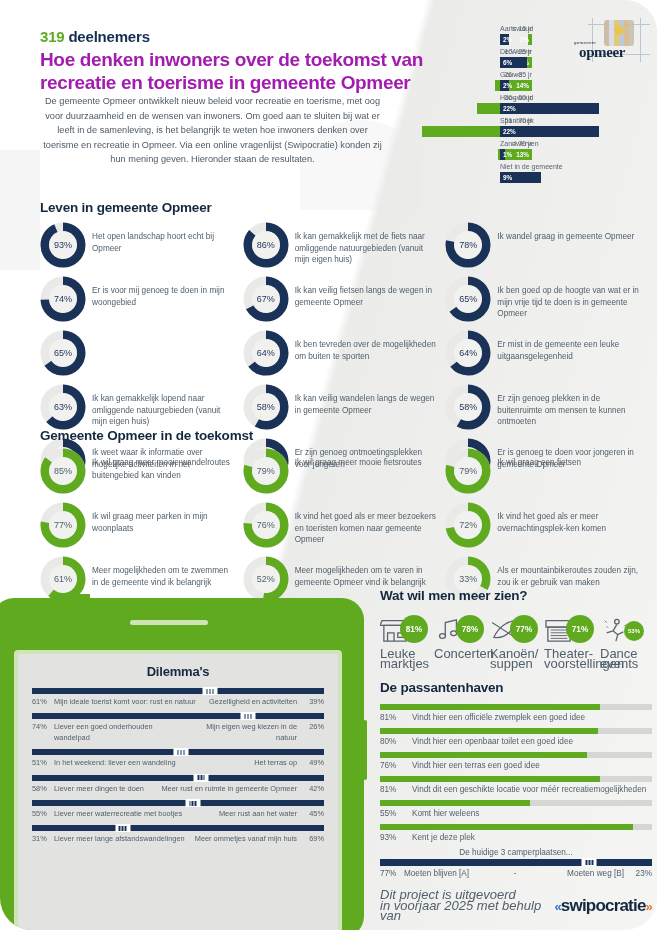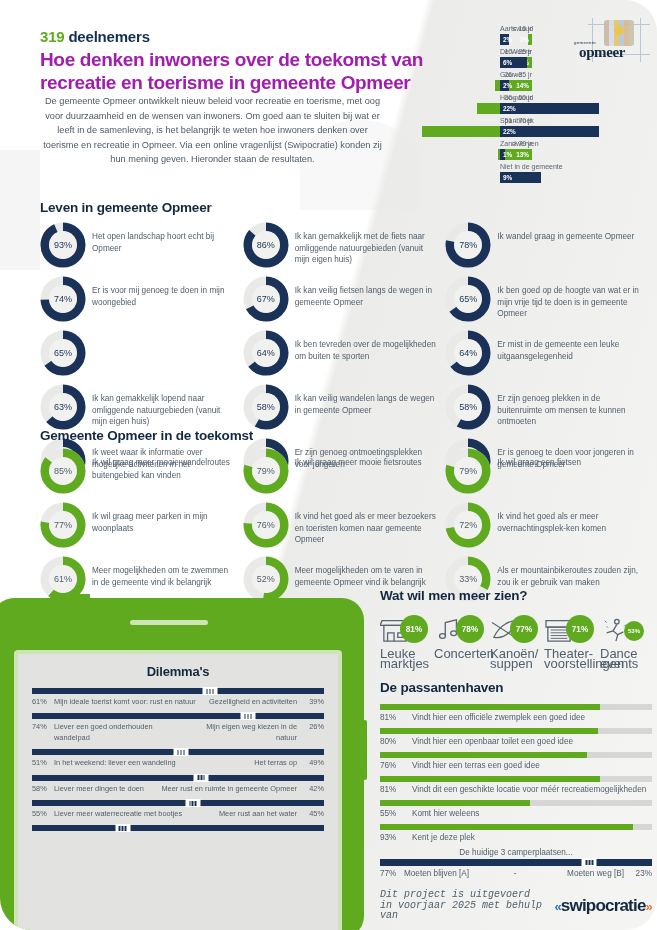--- a/index.html
+++ b/index.html
@@ -118,21 +118,21 @@
   .hv-bar { height: 6px; background: #d6d6d4; position: relative; }
   .hv-bar span { position: absolute; left: 0; top: 0; height: 6px; background: #5faa1f; }
   .hv-text { display: flex; gap: 8px; font-size: 8.2px; line-height: 11px; color: #51606d; margin-top: 2px; }
   .hv-text .p { flex: 0 0 24px; }
 
   .camper-cap { text-align: center; font-size: 8.2px; color: #51606d; margin-top: 4px; }
   .camper-bar { position: relative; height: 7px; background: #1b3258; margin-top: 2px; }
   .camper-row { display: flex; font-size: 8.2px; color: #51606d; margin-top: 3px; }
 
   .footnote { margin-top: 12px; display: flex; align-items: center; gap: 6px; }
-  .footnote .ft { font-style: italic; font-size: 10px; line-height: 10.5px; color: #51606d; font-family: Liberation Mono, monospace; }
+  .footnote .ft { font-style: italic; font-size: 13px; line-height: 10.5px; color: #51606d; }
   .swipo { font-size: 17px; font-weight: bold; color: #14293f; letter-spacing: -.8px; }
   .swipo .q1 { color: #2f6fc4; font-size: 13px; }
   .swipo .q2 { color: #e8762c; font-size: 13px; }
 </style>
 </head>
 <body>
 
 <div id="page">
   <div class="bg-wash"></div>
   <div class="bg-shape" style="left:0;top:150px;width:40px;height:120px;opacity:.5;"></div>
@@ -532,20 +532,26 @@
       </div>
             </div>
             <div class="dilemma">
       <div class="dil-bar">
         <div class="dil-handle" style="left:31%">
                   <i></i>
                   <i></i>
                   <i></i>
                 </div>
       </div>
+      <div class="dil-rows">
+        <span class="dil-pct">31%</span>
+        <span class="dil-left">Liever meer lange afstandswandelingen</span>
+        <span class="dil-right">Meer ommetjes vanaf mijn huis</span>
+        <span class="dil-pct-r">69%</span>
+      </div>
             </div>
           </div>
       </div>
     </div>
   </div>
 
   <div class="panel" style="left:380px;top:588px;width:270px;">
     <div class="sec-title" style="position:static;">Wat wil men meer zien?</div>
     <div class="icon-row" id="icon-row" style="margin-top:10px;">
         <div class="icon-item">

